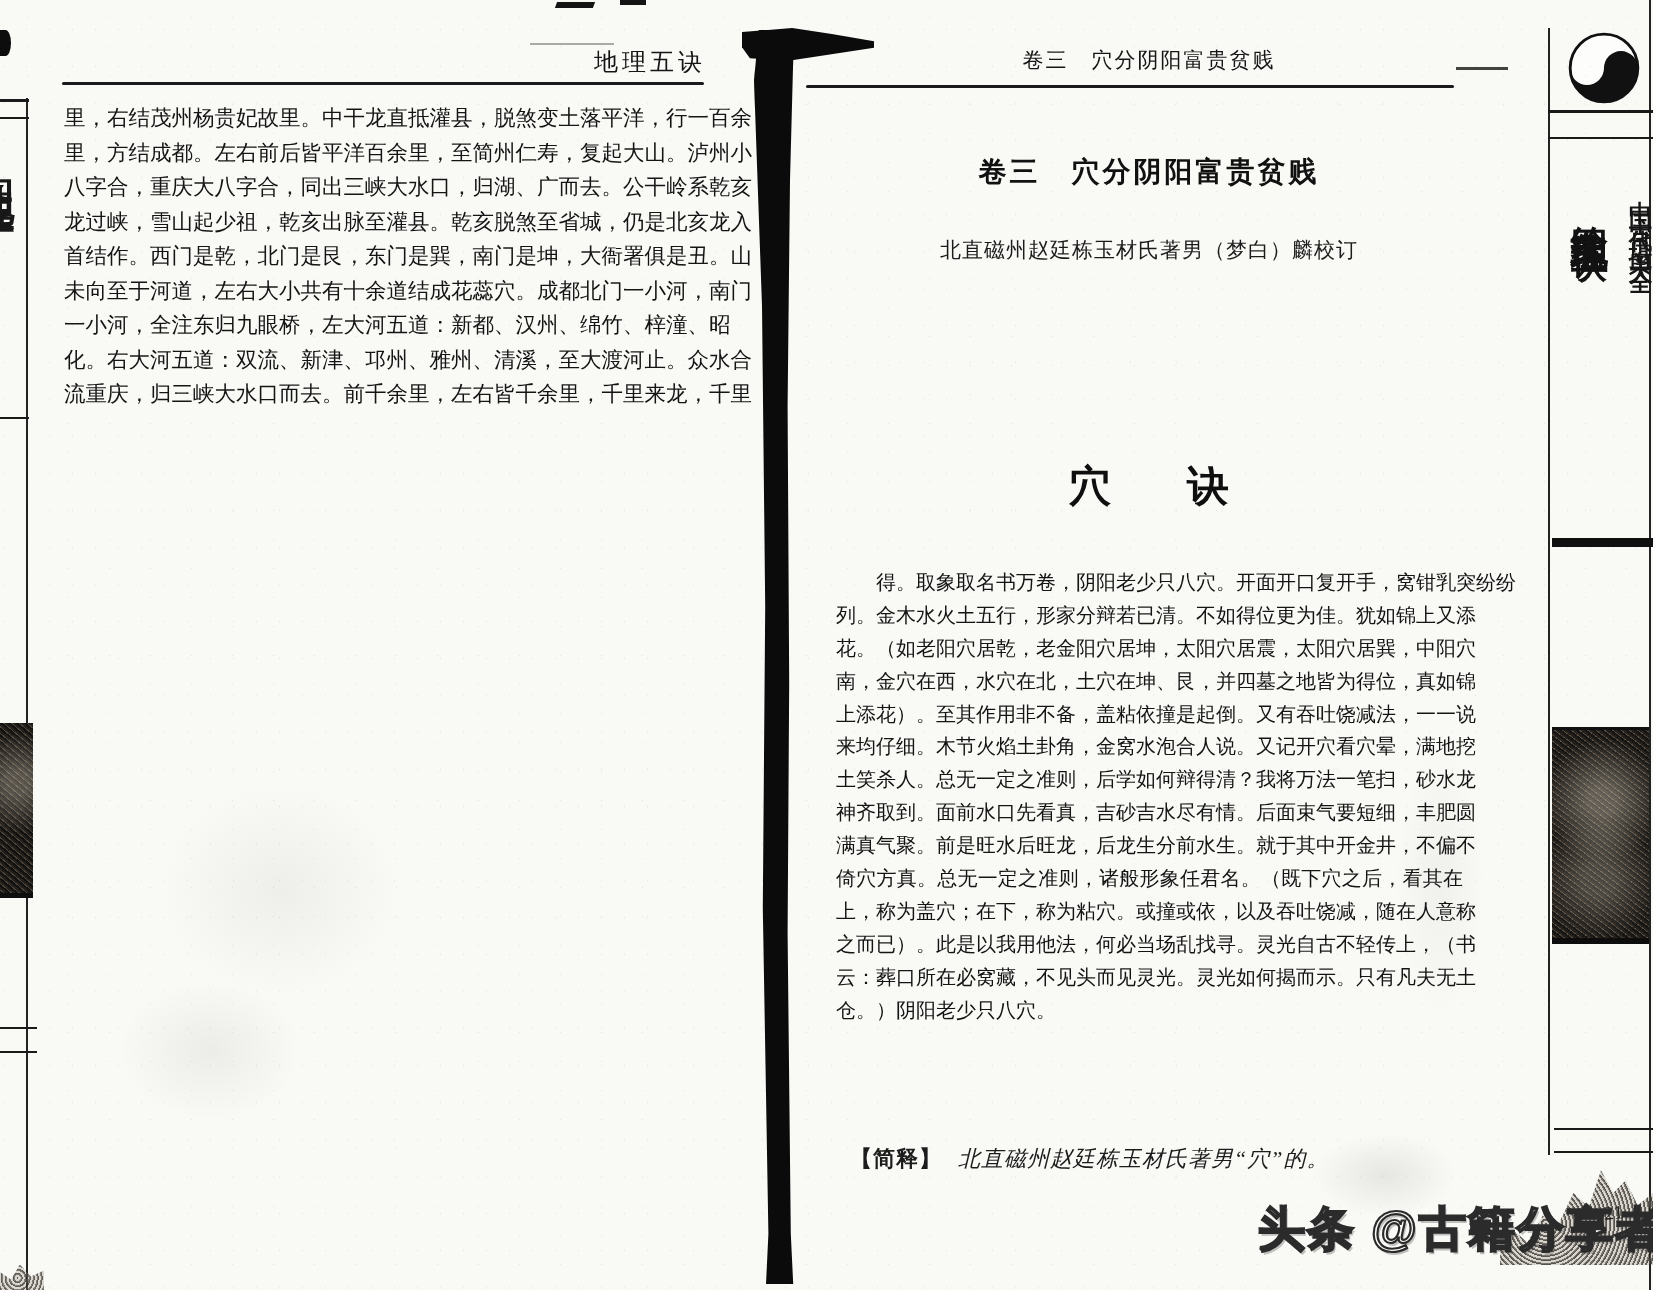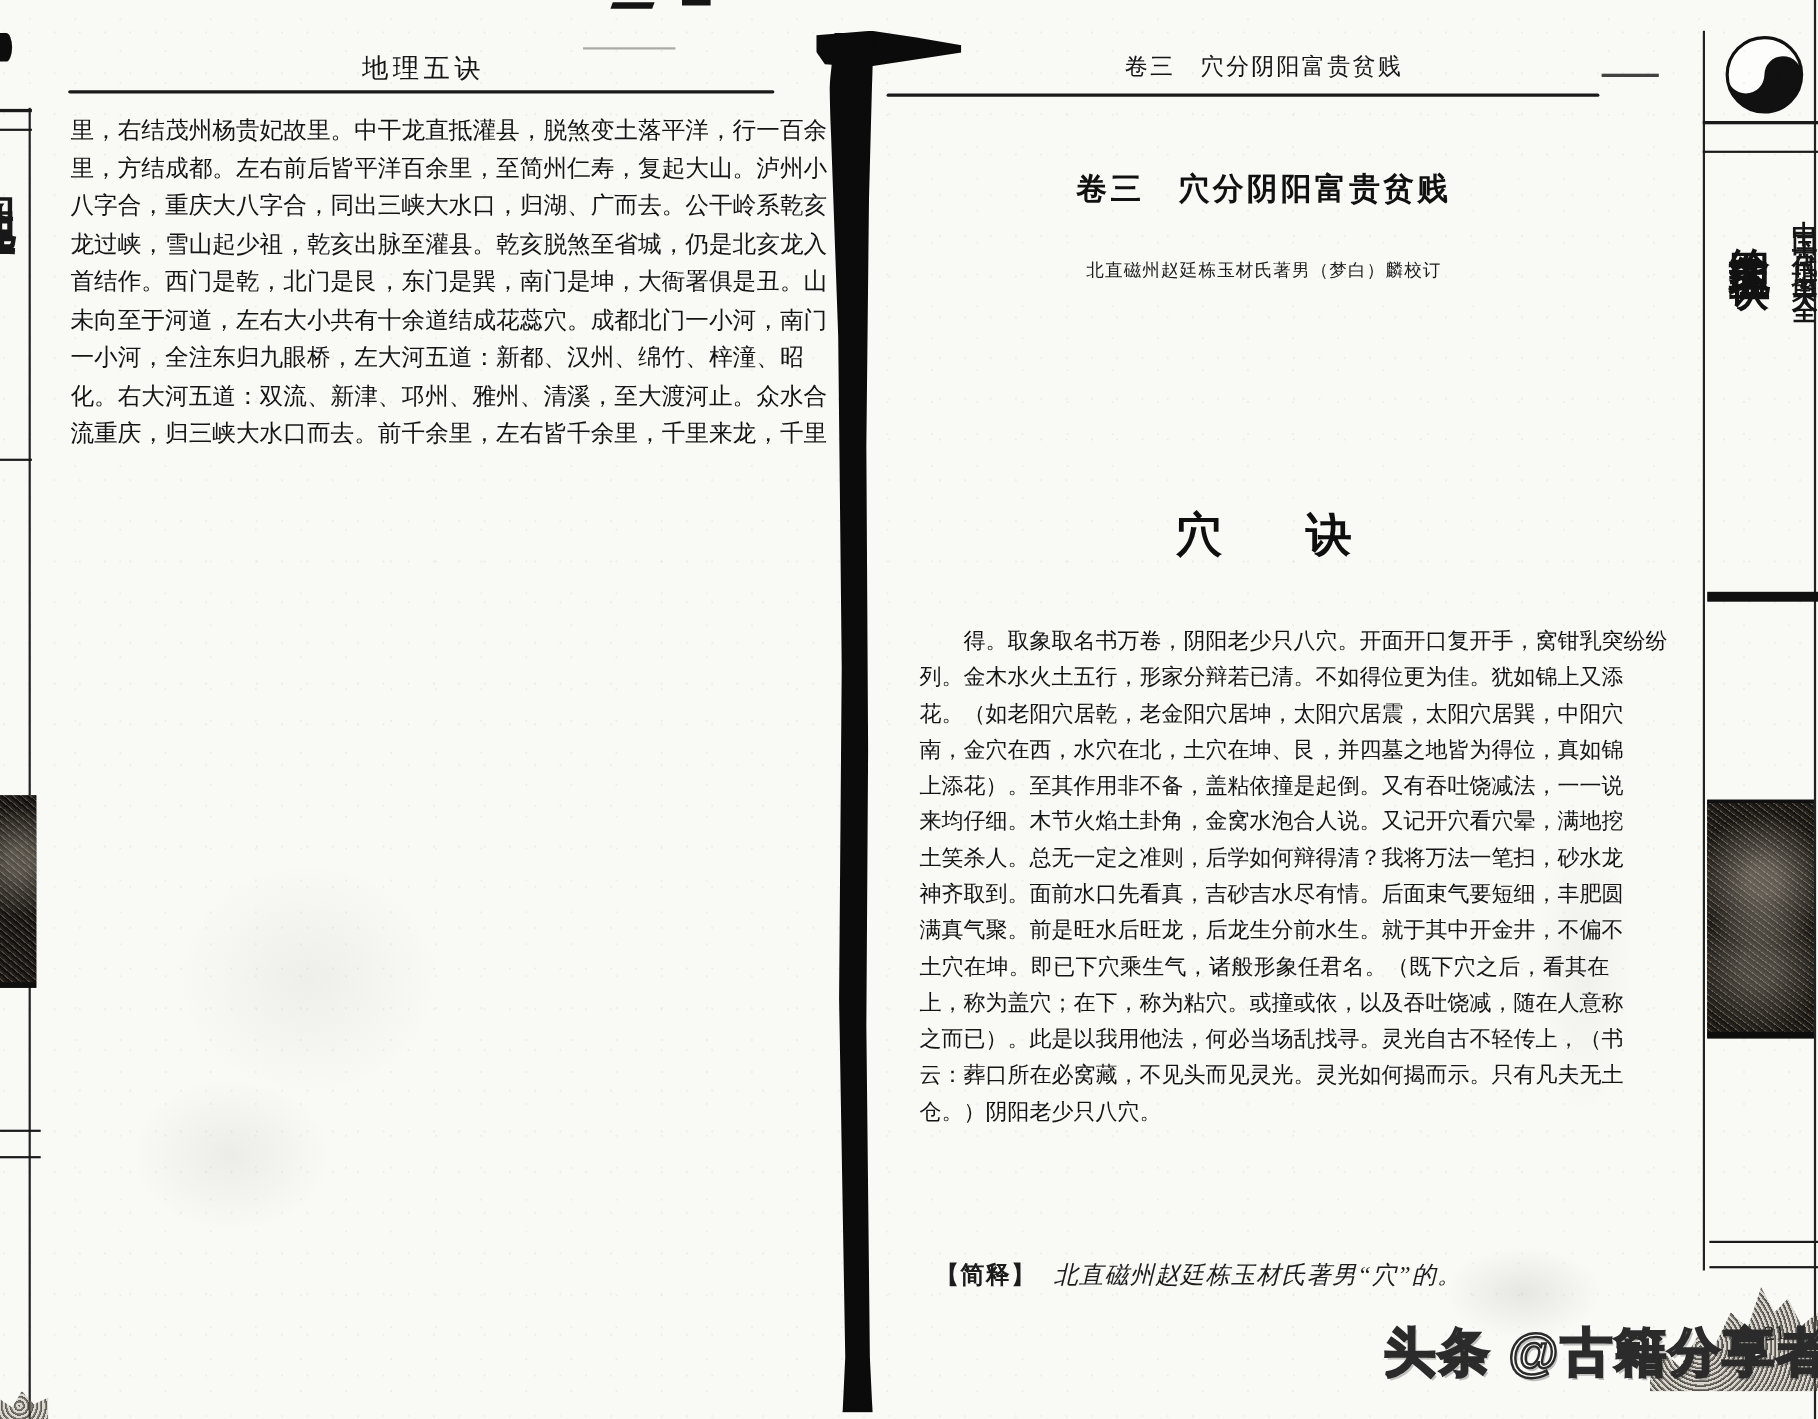--- a/index.html
+++ b/index.html
@@ -53,21 +53,21 @@
     clip-path:polygon(0 100%,0 40%,25% 65%,45% 15%,70% 55%,100% 35%,100% 100%);
   }
   
   .edge-dash{background:#141414;}
   .edge-dash.d1{left:556px;top:2px;width:38px;height:6px;transform:skewX(-20deg);}
   .edge-dash.d2{left:620px;top:0px;width:26px;height:5px;}
   .edge-dash.d3{left:530px;top:43px;width:84px;height:2px;opacity:.35;}
   .edge-dash.d4{left:1456px;top:67px;width:52px;height:3px;opacity:.8;}
   
   .page-header{font-size:24px;letter-spacing:4px;text-align:center;color:#151515;}
-  .lp-header{left:64px;top:46px;width:642px;}
+  .lp-header{left:64px;top:46px;width:642px;text-align:right;}
   .rp-header{left:836px;top:46px;width:626px;font-size:21px;letter-spacing:2px;}
   .lp-rule{left:62px;top:82px;width:642px;height:3px;border-radius:2px;}
   .rp-rule{left:806px;top:85px;width:648px;height:3px;border-radius:2px;}
   
   .body-col{color:#141414;}
   .lp-body{left:64px;top:103px;width:643px;font-size:21.5px;}
   .lp-body .text-line{height:34.5px;}
   .rp-body{left:836px;top:569px;width:627px;font-size:20px;}
   .rp-body .text-line{height:32.9px;}
   .rp-body .text-line:first-child{text-indent:2em;}
@@ -75,21 +75,21 @@
     white-space:nowrap;text-align:justify;text-align-last:justify;
     text-justify:inter-character;overflow:visible;
   }
   .text-line.last-line{text-align-last:left;}
   
   .chapter-title{
     left:836px;top:153px;width:626px;text-align:center;
     font-family:"Liberation Sans","DejaVu Sans",sans-serif;
     font-weight:bold;font-size:28px;letter-spacing:3px;color:#111;
   }
-  .byline{left:836px;top:236px;width:626px;text-align:center;font-size:16px;letter-spacing:1px;color:#1b1b1b;}
+  .byline{left:836px;top:236px;width:626px;text-align:center;font-size:21px;letter-spacing:1px;color:#1b1b1b;}
   .section-heading{
     left:836px;top:458px;width:626px;display:flex;justify-content:center;gap:76px;
     font-weight:bold;font-size:42px;color:#0f0f0f;
   }
   .note{left:850px;top:1144px;width:600px;font-size:22px;color:#1c1c1c;white-space:nowrap;}
   .note-label{font-family:Liberation Serif, serif;font-weight:bold;letter-spacing:1px;}
   .note-text{font-style:italic;margin-left:16px;letter-spacing:1px;}
   
   .divider-blob{
     left:742px;top:28px;width:132px;height:33px;background:#0b0b0b;
@@ -199,21 +199,21 @@
   <div class="abs body-col rp-body">
       <div class="text-line">得。取象取名书万卷，阴阳老少只八穴。开面开口复开手，窝钳乳突纷纷</div>
       <div class="text-line">列。金木水火土五行，形家分辩若已清。不如得位更为佳。犹如锦上又添</div>
       <div class="text-line">花。（如老阳穴居乾，老金阳穴居坤，太阳穴居震，太阳穴居巽，中阳穴</div>
       <div class="text-line">南，金穴在西，水穴在北，土穴在坤、艮，并四墓之地皆为得位，真如锦</div>
       <div class="text-line">上添花）。至其作用非不备，盖粘依撞是起倒。又有吞吐饶减法，一一说</div>
       <div class="text-line">来均仔细。木节火焰土卦角，金窝水泡合人说。又记开穴看穴晕，满地挖</div>
       <div class="text-line">土笑杀人。总无一定之准则，后学如何辩得清？我将万法一笔扫，砂水龙</div>
       <div class="text-line">神齐取到。面前水口先看真，吉砂吉水尽有情。后面束气要短细，丰肥圆</div>
       <div class="text-line">满真气聚。前是旺水后旺龙，后龙生分前水生。就于其中开金井，不偏不</div>
-      <div class="text-line">土穴在坤。即已下穴乘生气，诸般形象任君名。（既下穴之后，看其在</div>
+      <div class="text-line">倚穴方真。总无一定之准则，诸般形象任君名。（既下穴之后，看其在</div>
       <div class="text-line">上，称为盖穴；在下，称为粘穴。或撞或依，以及吞吐饶减，随在人意称</div>
       <div class="text-line">之而已）。此是以我用他法，何必当场乱找寻。灵光自古不轻传上，（书</div>
       <div class="text-line">云：葬口所在必窝藏，不见头而见灵光。灵光如何揭而示。只有凡夫无土</div>
       <div class="text-line last-line">仓。）阴阳老少只八穴。</div>
     </div>
   <div class="abs note">
     <span class="note-label">【简释】</span><span class="note-text">北直磁州赵廷栋玉材氏著男“穴”的。</span>
   </div>
 
   <div class="abs strip-vline-a"></div>

